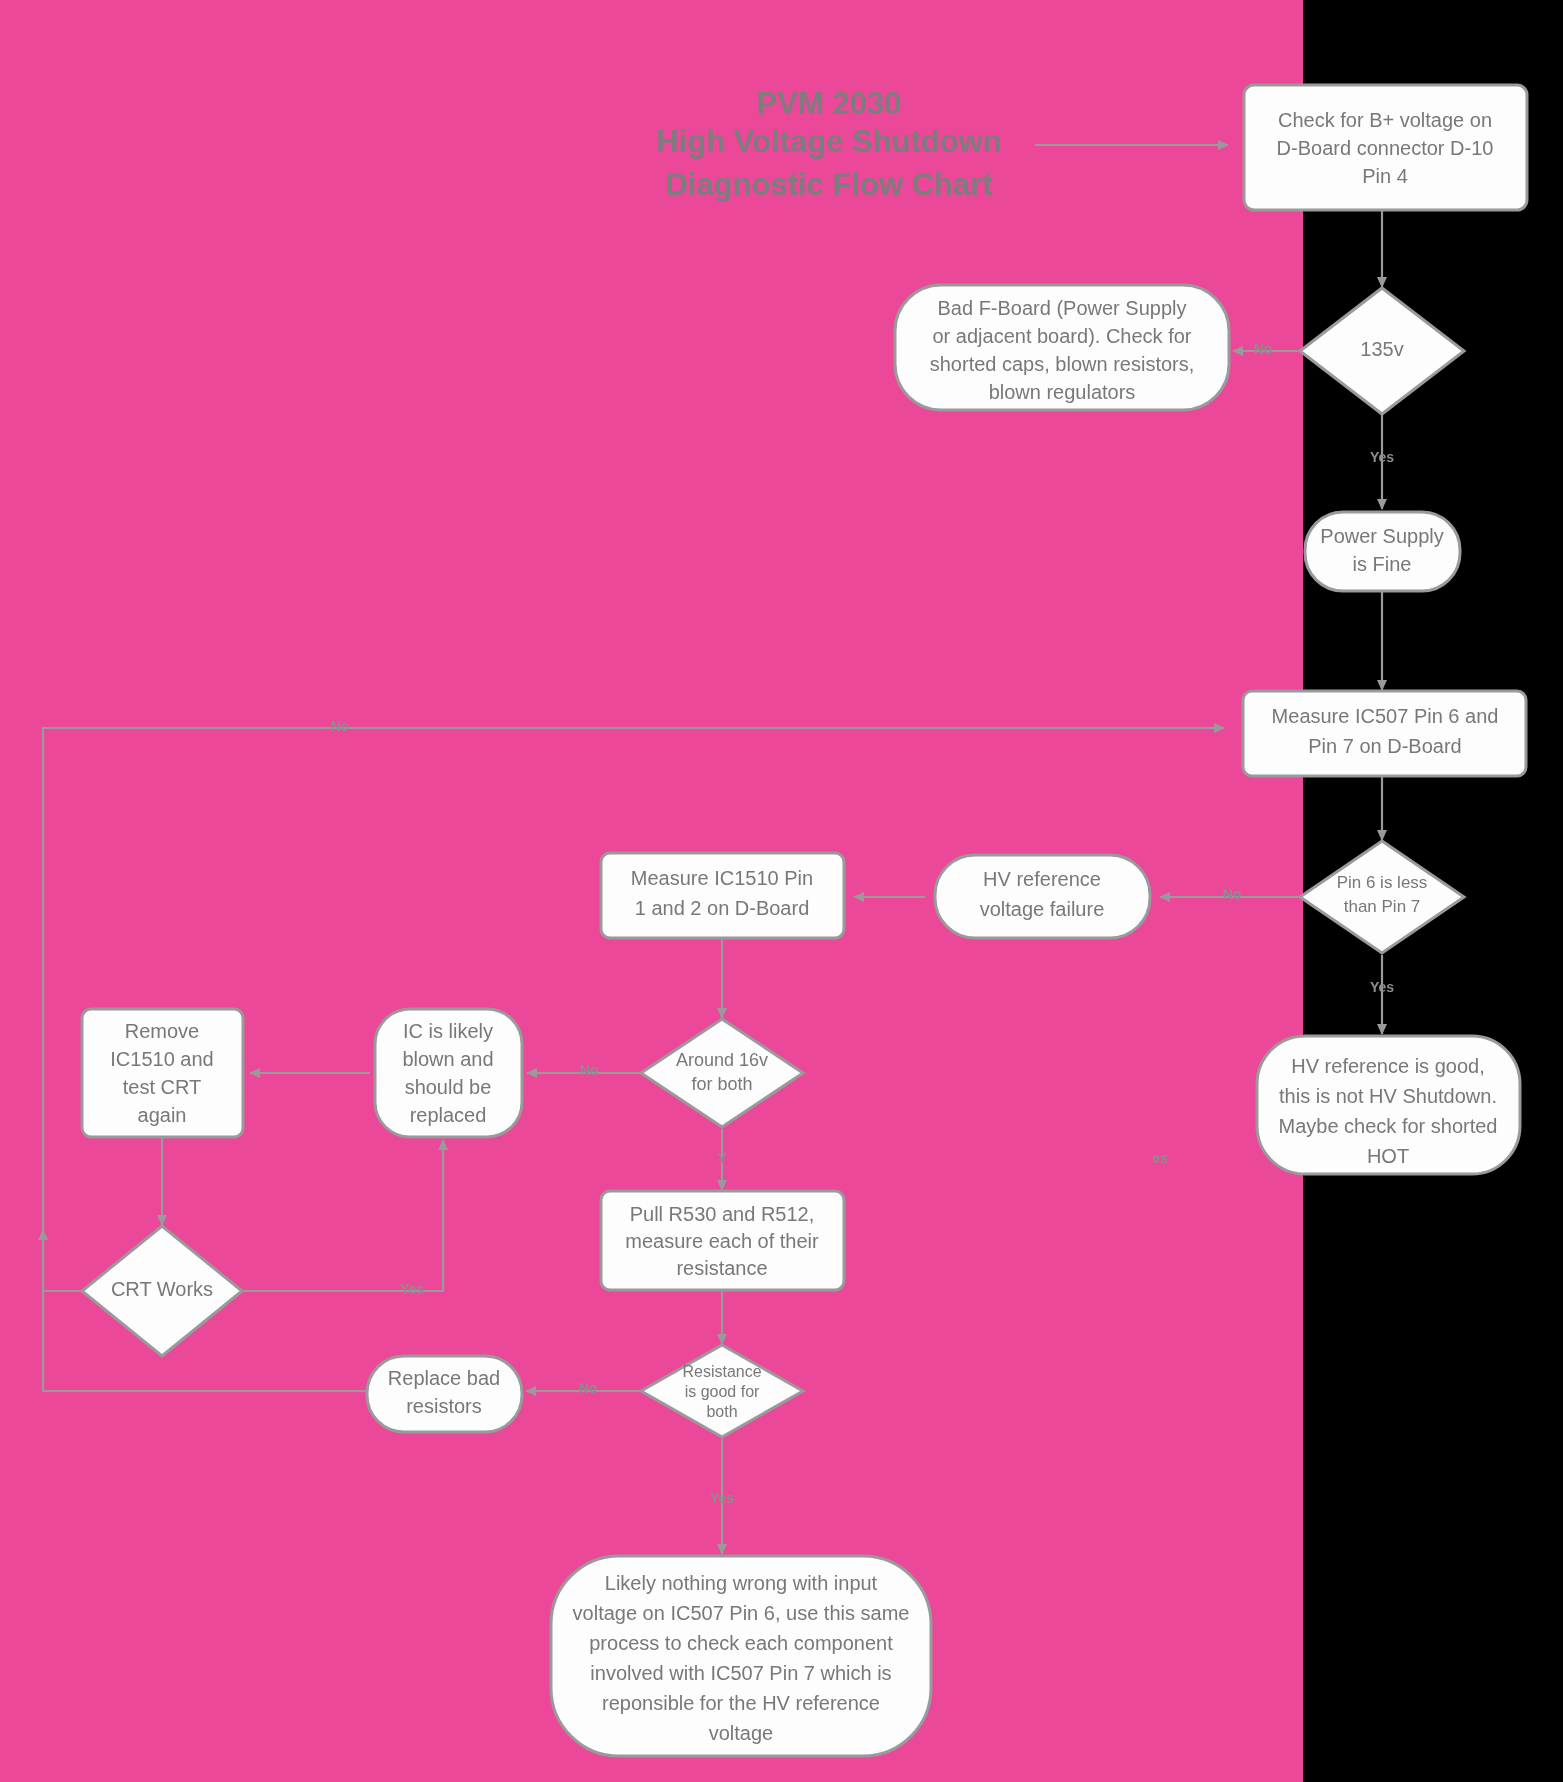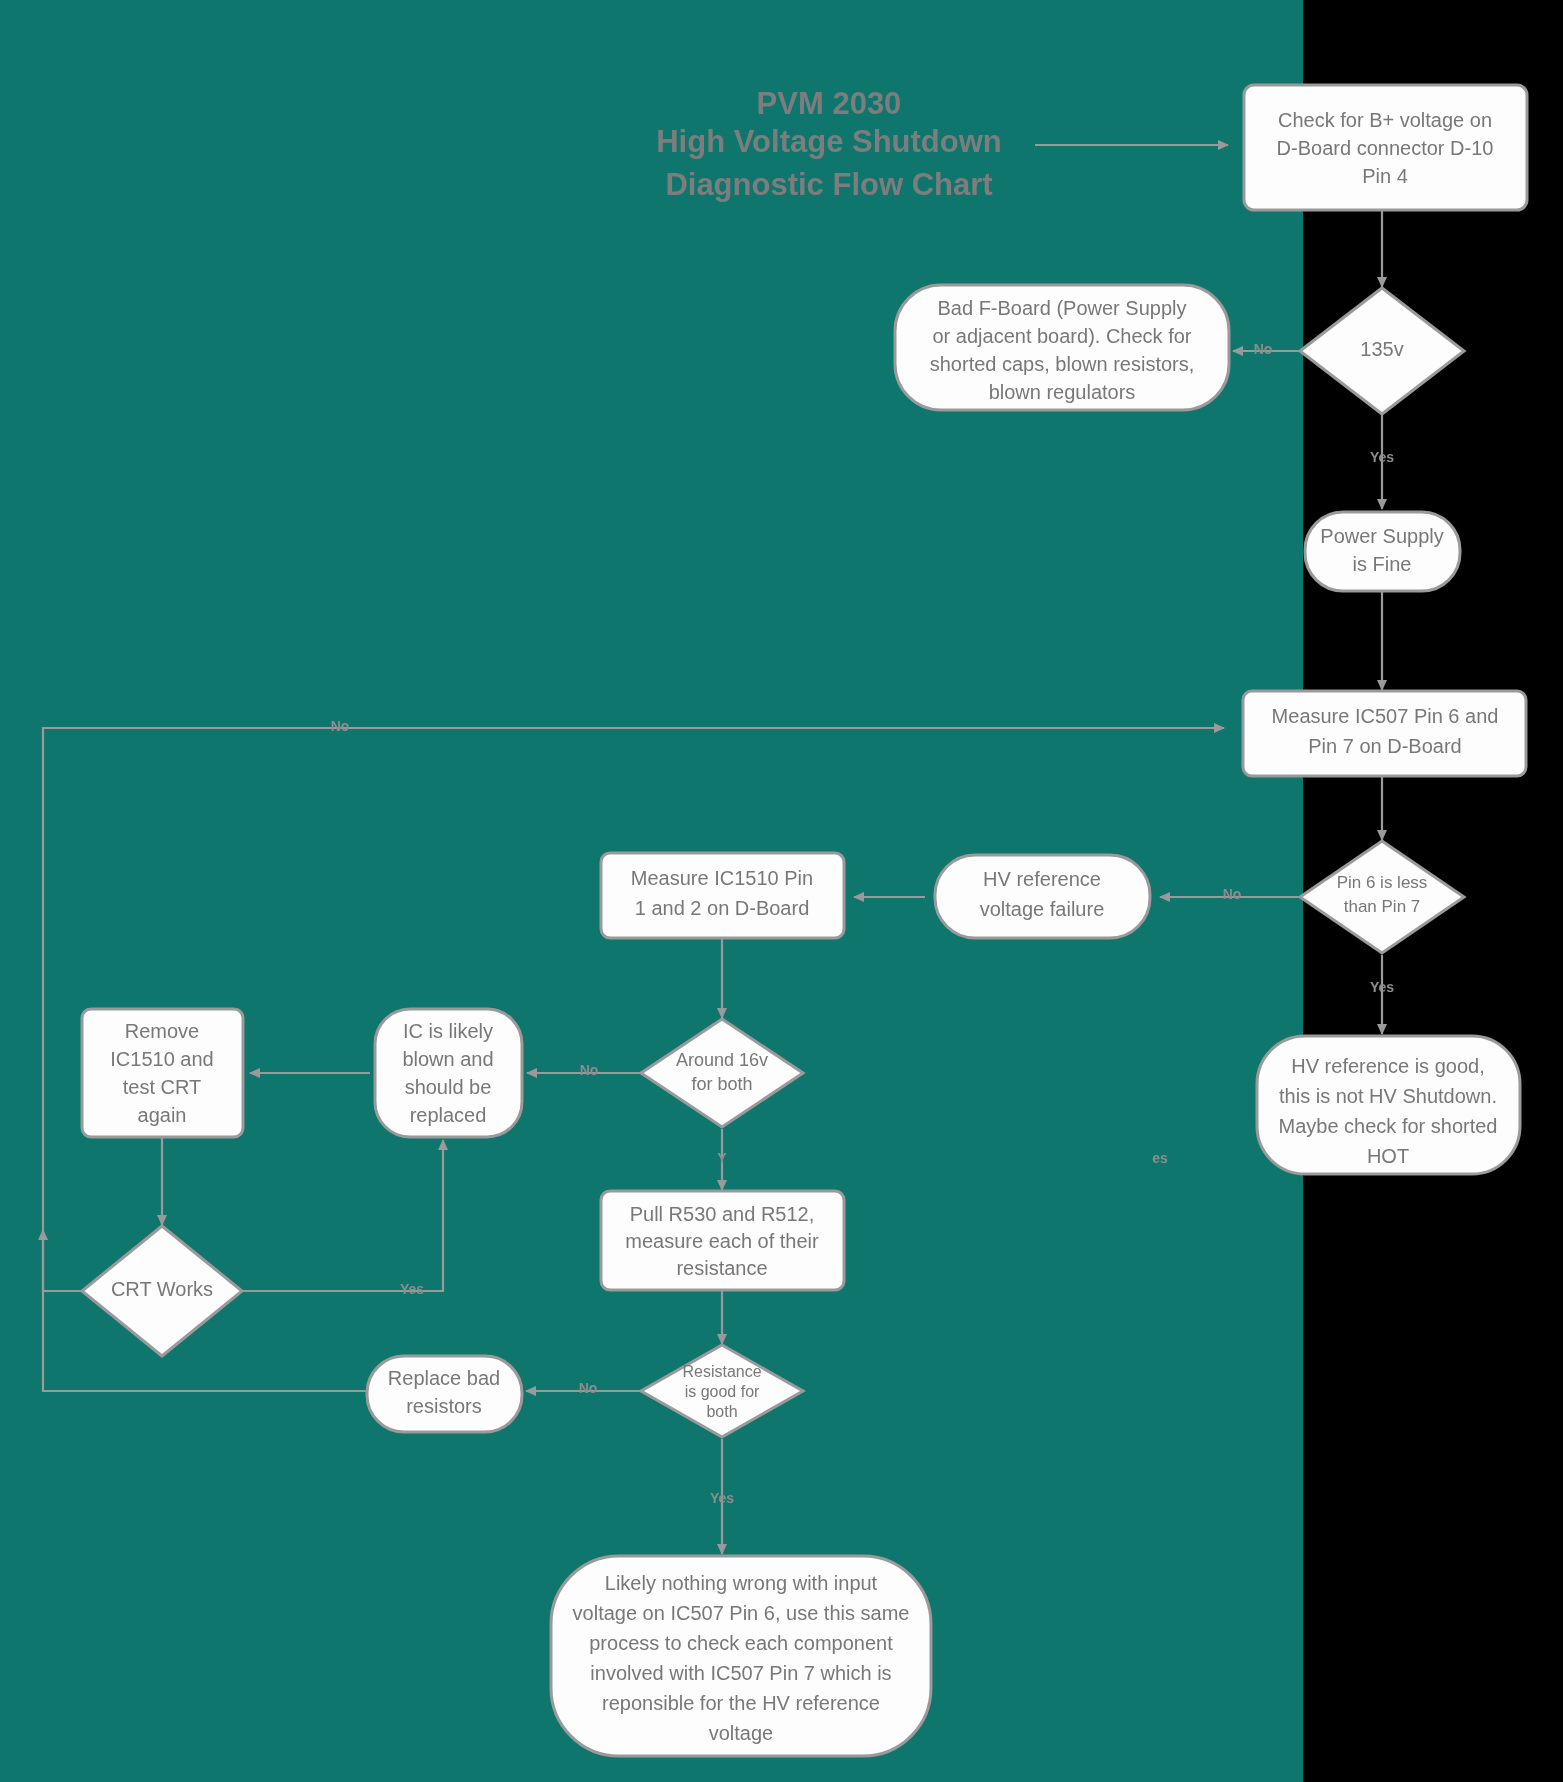--- a/index.html
+++ b/index.html
@@ -1,18 +1,18 @@
 <!DOCTYPE html>
 <html><head>
 <meta charset="utf-8">
 <style>
   html,body{margin:0;padding:0;background:#000;}
   body{width:1563px;height:1782px;overflow:hidden;
        font-family:"Liberation Sans", sans-serif;}
-  #stage{position:relative;width:1303px;height:1782px;background:#0f766e;}
+  #stage{position:relative;width:1303px;height:1782px;background:#ec4899;}
   svg#chart{position:absolute;inset:0;width:1563px;height:1782px;display:block;}
   .node-fill{fill:#fdfdfd;stroke:#9a9a9a;stroke-width:3;}
   .node-text{fill:#787878;font-size:20px;font-family:"Liberation Sans",sans-serif;
              text-anchor:middle;dominant-baseline:middle;}
   .edge{stroke:#9a9a9a;stroke-width:2.2;fill:none;}
   .edge-head{fill:#9a9a9a;}
   .edge-label{fill:#8d8d8d;font-size:14px;font-weight:bold;
               font-family:"Liberation Sans",sans-serif;text-anchor:middle;
               dominant-baseline:middle;}
   .title-text{fill:#7d7d7d;font-size:31px;font-weight:bold;

